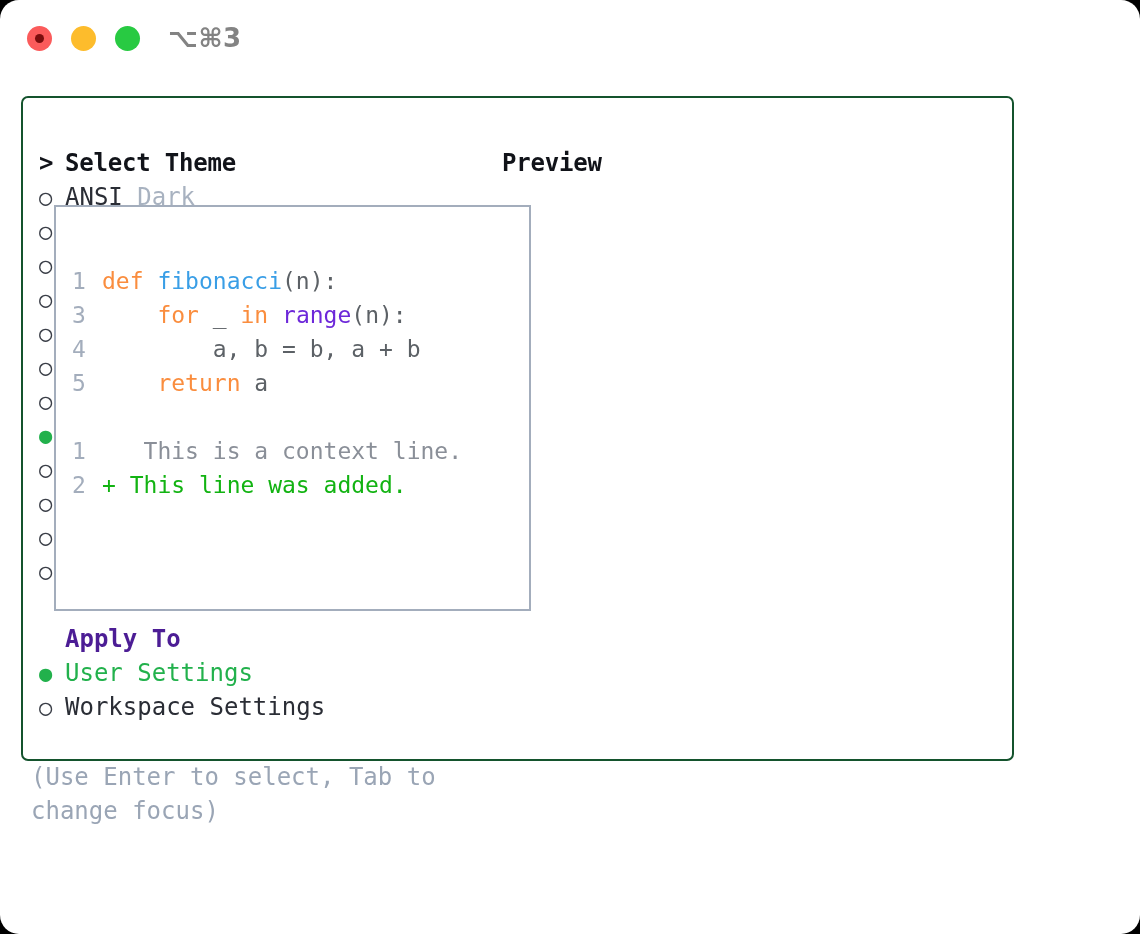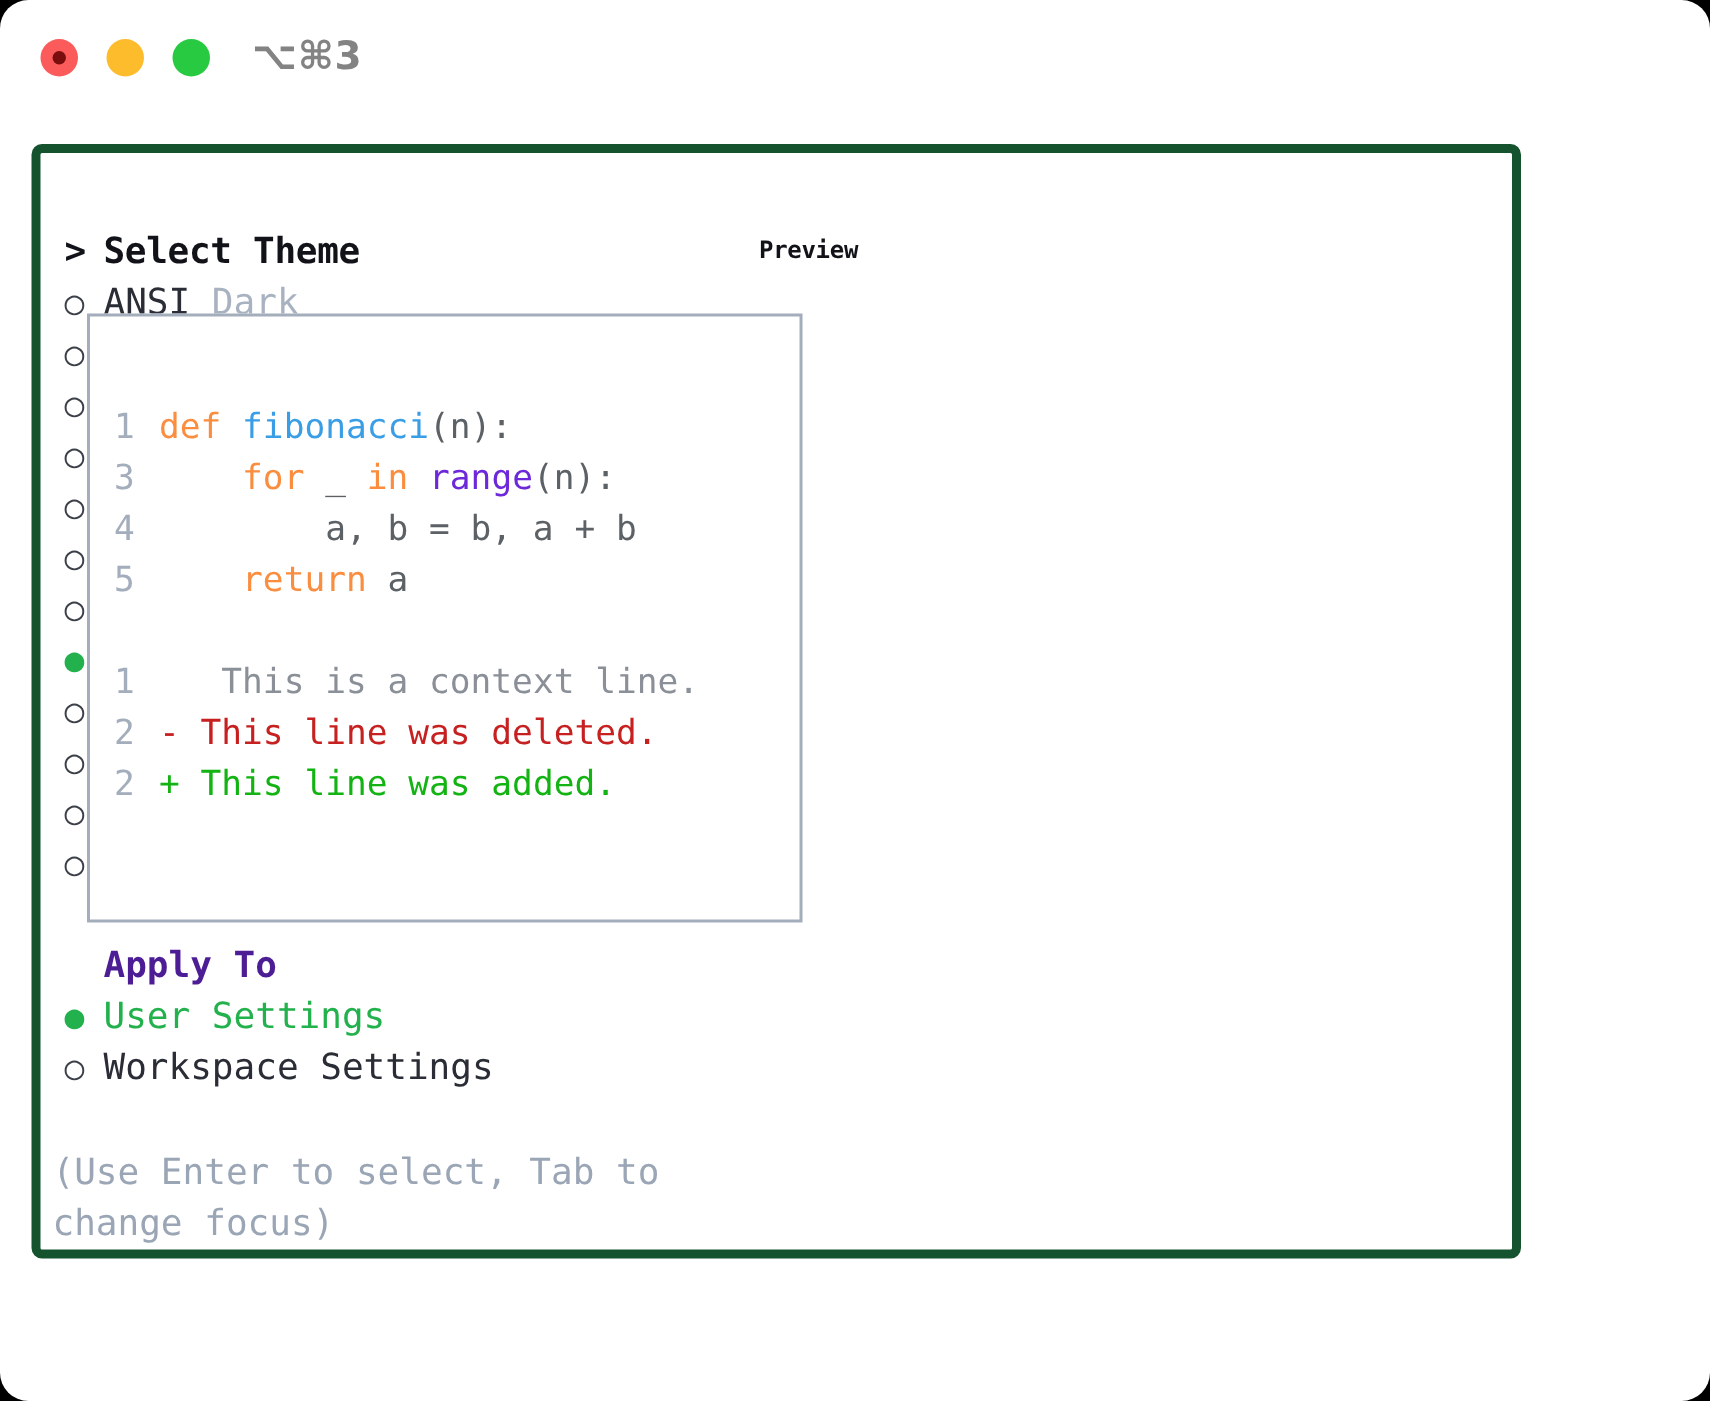--- a/index.html
+++ b/index.html
@@ -70,22 +70,22 @@
     line-height: 32px;
     white-space: nowrap;
   }
 
   
   #panel {
     position: absolute;
     left: 21px;
     top: 96px;
     width: 993px;
-    height: 743px;
-    border: 6px solid #14532d;
+    height: 665px;
+    border: 2px solid #14532d;
     border-radius: 7px;
     box-sizing: border-box;
     background: #ffffff;
   }
 
   
   #left-col {
     position: absolute;
     left: 16px;
     top: 48px;
@@ -148,21 +148,21 @@
     left: 8px;
     top: 662px;
     width: 410px;
     font-size: 24px;
     line-height: 34px;
     color: #9aa5b5;
   }
 
   
   #preview-title {
-    font-size: 16px;
+    font-size: 24px;
     font-weight: 700;
     color: #111319;
     height: 34px;
     line-height: 34px;
     letter-spacing: -0.2px;
   }
   #code-box {
     position: absolute;
     left: 31px;
     top: 107px;
@@ -255,20 +255,19 @@
       <div id="code-inner">
         <div id="code-lines">
             <div class="cline"><span class="ln">1</span><span class="tok-kw">def </span><span class="tok-fn">fibonacci</span><span class="tok-pl">(n):</span></div>
             <div class="cline"><span class="ln">3</span><span class="tok-pl">    </span><span class="tok-kw">for</span><span class="tok-pl"> _ </span><span class="tok-kw">in</span><span class="tok-pl"> </span><span class="tok-fnc">range</span><span class="tok-pl">(n):</span></div>
             <div class="cline"><span class="ln">4</span><span class="tok-pl">        a, b = b, a + b</span></div>
             <div class="cline"><span class="ln">5</span><span class="tok-pl">    </span><span class="tok-kw">return</span><span class="tok-pl"> a</span></div>
           </div>
         <div class="cline blank"> </div>
         <div id="diff-lines">
             <div class="cline"><span class="ln">1</span><span class="tok-ctx"> </span><span class="tok-ctx">  This is a context line.</span></div>
-            <div class="cline"><span class="ln">2</span><span class="tok-del">-</span><span class="tok-del"> This line was deleted.</span></div>
             <div class="cline"><span class="ln">2</span><span class="tok-add">+</span><span class="tok-add"> This line was added.</span></div>
           </div>
       </div>
     </div>
 
   </div>
 </div>
 
 </body></html>

